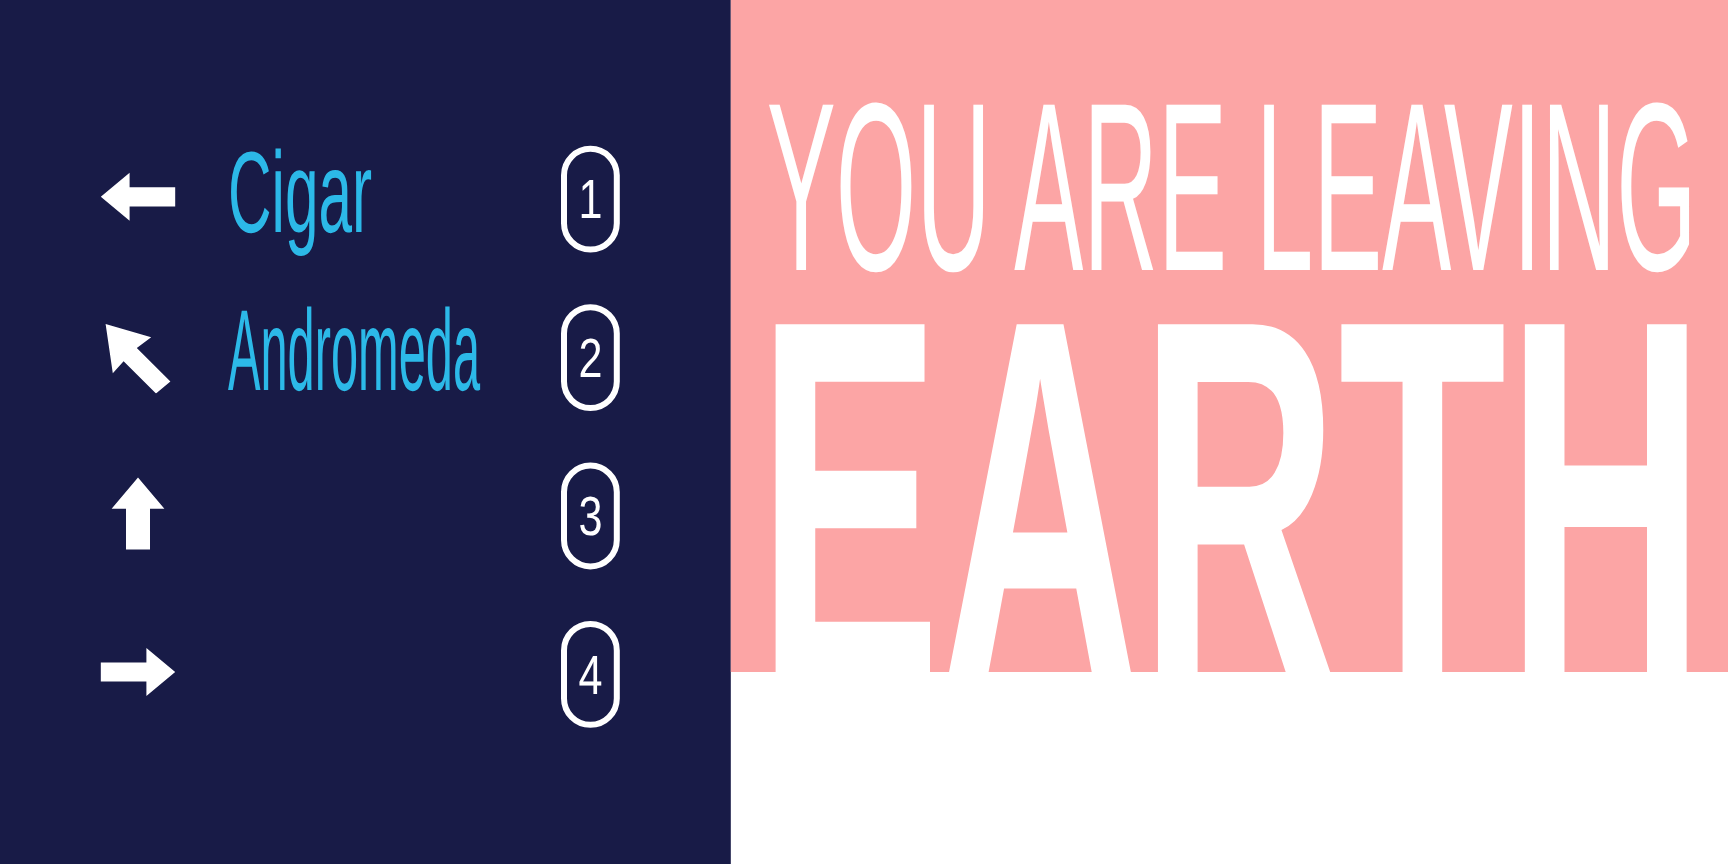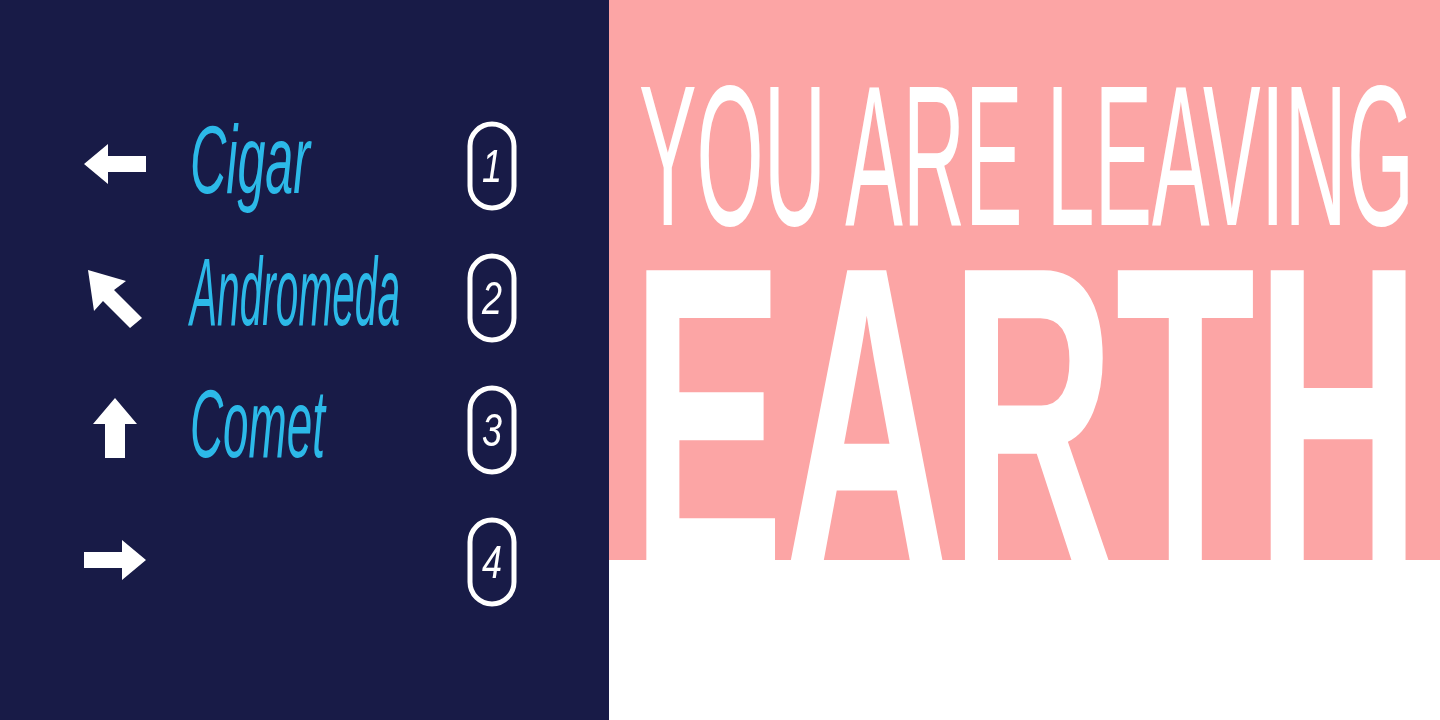--- a/index.html
+++ b/index.html
@@ -30,21 +30,20 @@
     top: 0;
     width: 609px;
     height: 720px;
   }
   .nav-row {
     position: absolute;
     left: 0;
     width: 548px;
     height: 132px;
     display: block;
-    font-style: italic;
   }
   .nav-row-0 { top: 98px; }
   .nav-row-1 { top: 230px; }
   .nav-row-2 { top: 362px; }
   .nav-row-3 { top: 494px; }
 
   .arrow-cell {
     position: absolute;
     left: 82px;
     top: 34px;
@@ -160,25 +159,20 @@
           </svg>
         </div>
       </div>
 
       <div class="nav-row nav-row-2">
         <div class="arrow-cell">
           <svg viewBox="0 0 66 64" xmlns="http://www.w3.org/2000/svg">
             <path d="M33 2 L55 28 L43 28 L43 62 L23 62 L23 28 L11 28 Z" fill="#ffffff"></path>
           </svg>
         </div>
-        <div class="label-cell">
-          <svg viewBox="0 0 270 132" xmlns="http://www.w3.org/2000/svg" preserveAspectRatio="xMinYMid meet">
-            <text class="label-text" x="0" y="95" textLength="135" lengthAdjust="spacingAndGlyphs">Comet</text>
-          </svg>
-        </div>
         <div class="badge-cell">
           <svg viewBox="0 0 52 92" xmlns="http://www.w3.org/2000/svg">
             <rect x="4" y="4" width="44" height="84" rx="22" ry="22" fill="none" stroke="#ffffff" stroke-width="5"></rect>
             <text class="badge-num" x="26" y="62" text-anchor="middle" textLength="20" lengthAdjust="spacingAndGlyphs">3</text>
           </svg>
         </div>
       </div>
 
       <div class="nav-row nav-row-3">
         <div class="arrow-cell">

